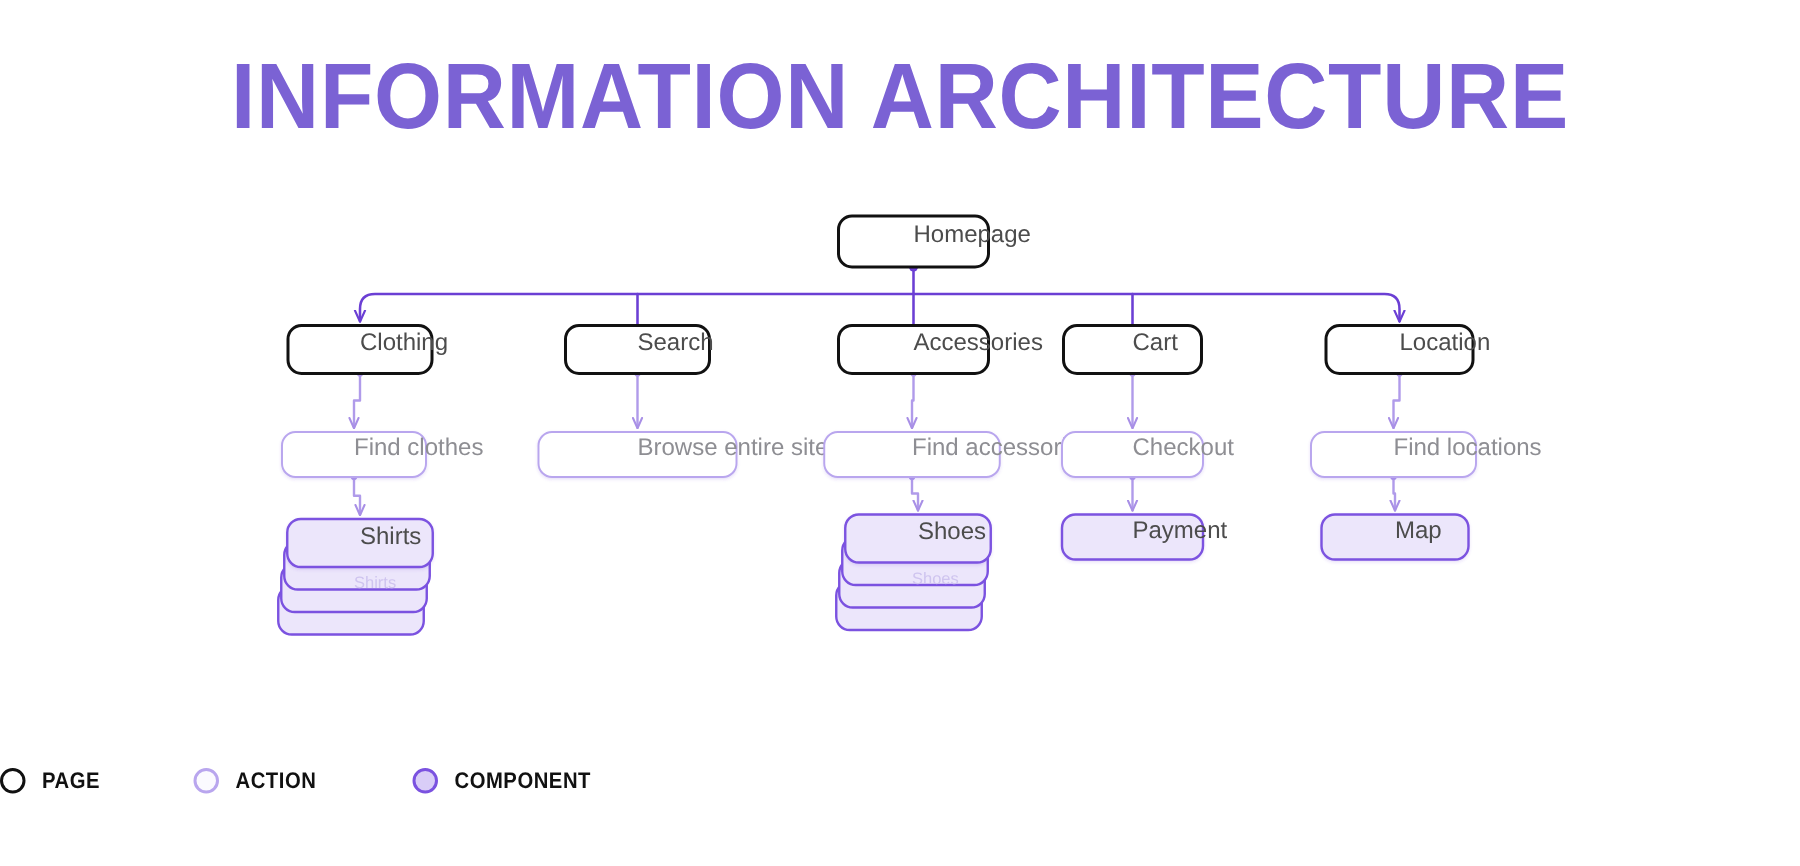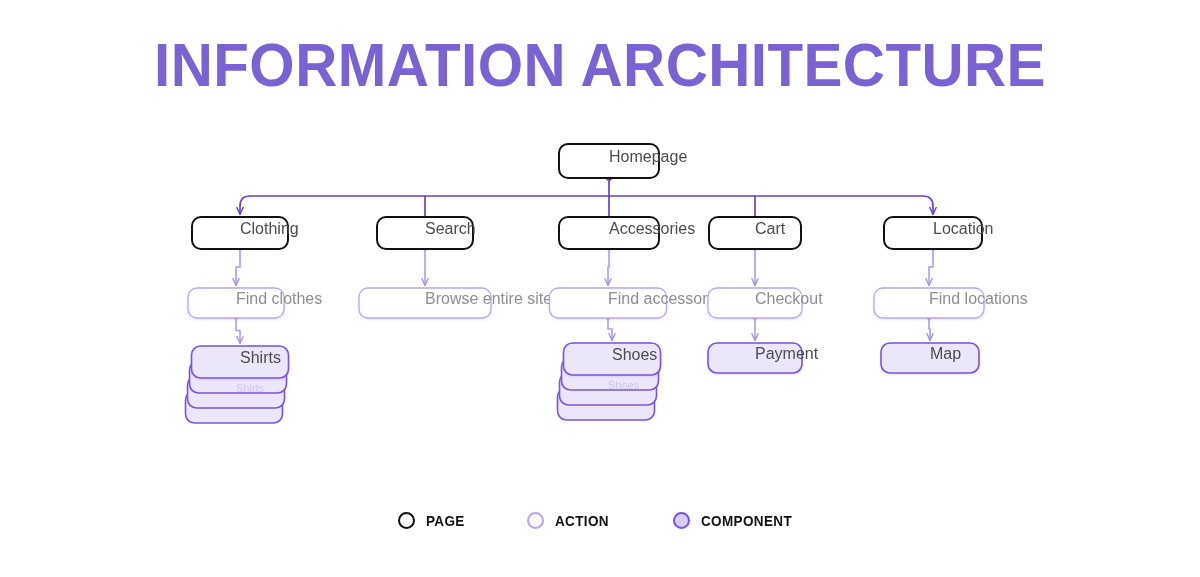--- a/index.html
+++ b/index.html
@@ -44,21 +44,21 @@
   .action-label    { fill: #8e8e93; font-weight: 400; }
   .component-label { fill: #4c4c4c; font-weight: 500; }
   .ghost-label     { fill: #cfc4ef; font-weight: 400; font-size: 11px; }
 
   #legend {
     position: absolute;
     left: 0;
     top: 512px;
     width: 1200px;
     display: flex;
-    justify-content: center;
+    justify-content: flex-start;
     align-items: center;
     gap: 58px;
   }
   .legend-item {
     display: flex;
     align-items: center;
     gap: 11px;
   }
   .legend-swatch {
     width: 17px;

